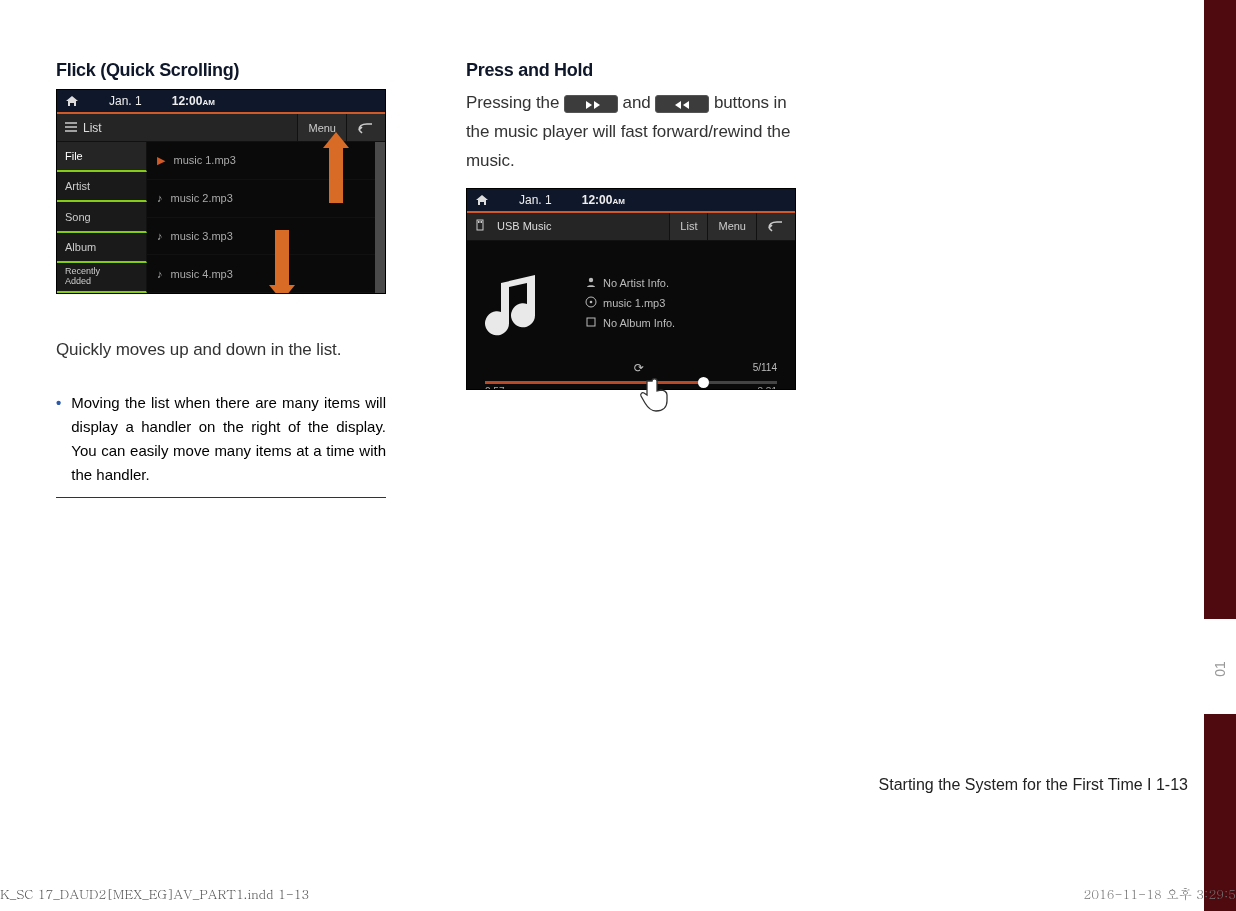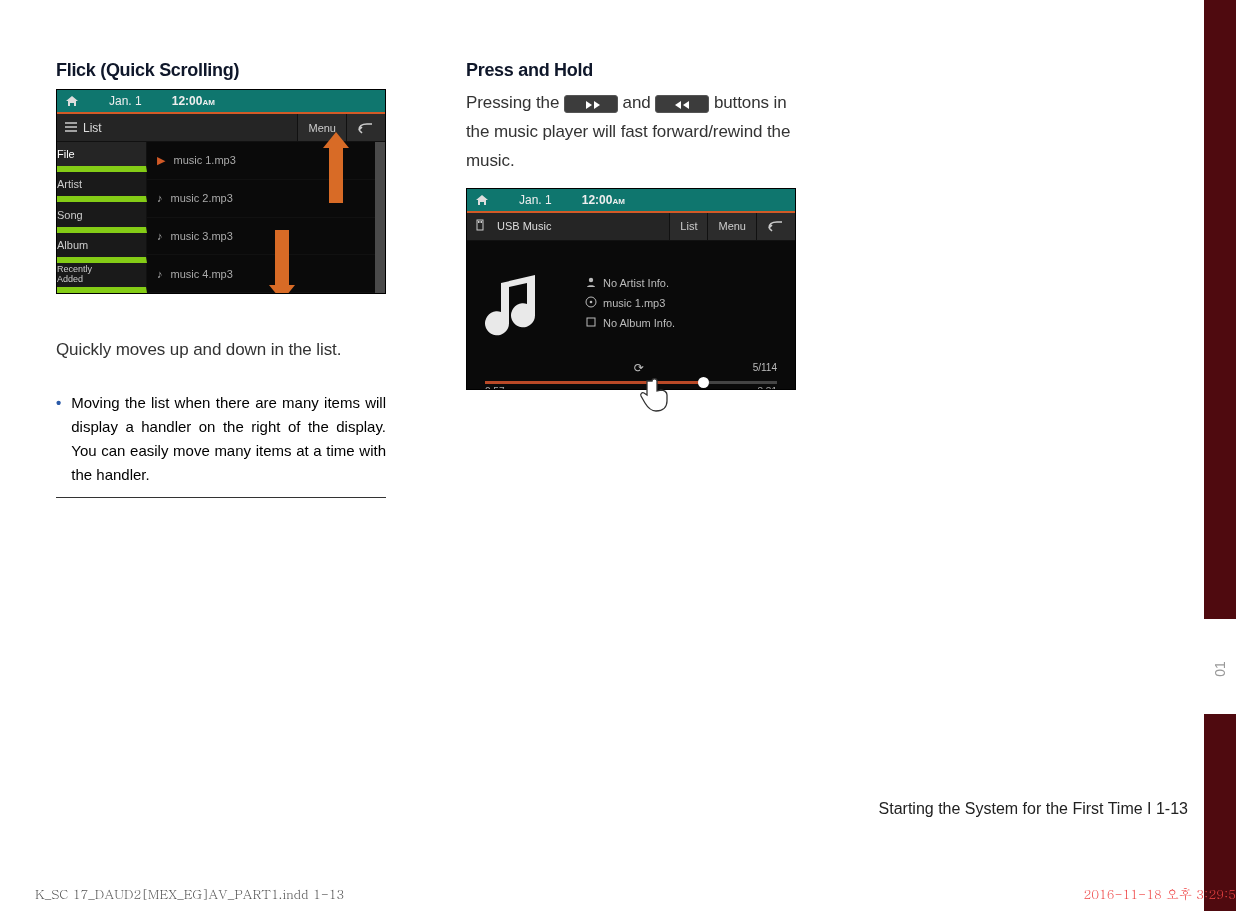--- a/index.html
+++ b/index.html
@@ -60,21 +60,21 @@
   .shot1 { width: 330px; height: 205px; }
   .statusbar {
     height: 24px;
     border-bottom: 2px solid #d25a27;
     display: flex;
     align-items: center;
     padding: 0 8px;
     gap: 30px;
     font-size: 12px;
     color: #eee;
-    background: #0f766e;
+    background: #0f172a;
   }
   .statusbar .home { width:14px; height:12px; display:inline-block; }
   .statusbar .time { font-weight:bold; }
   .statusbar .ampm { font-size: 8px; }
   .titlebar {
     height: 28px; display:flex; align-items:center;
     background:#252525; border-bottom:1px solid #111;
   }
   .titlebar .libicon { margin-left:8px; margin-right:6px; font-size:11px; }
   .titlebar .menu-btn, .titlebar .back-btn, .titlebar .list-btn {
@@ -83,22 +83,22 @@
     padding: 0 10px; font-size:11px; color:#ccc;
     background:#2c2c2c;
   }
   .titlebar .spacer { flex:1; }
   .list-area { display:flex; height: calc(100% - 52px); }
   .sidebar {
     width: 90px;
     display:flex; flex-direction:column;
   }
   .sidebar .tab {
-    flex:1; border-bottom:6px solid #84cc16; border-right:1px solid #111;
-    display:flex; align-items:center; 
+    flex:1; border-bottom:2px solid #84cc16; border-right:1px solid #111;
+    display:flex; align-items:center; padding-left:8px;
     font-size:11px; color:#ccc;
     background:#1a1a1a;
   }
   .sidebar .tab.active { background:#252525; color:#fff; }
   .sidebar .tab:last-child { font-size:9px; line-height:1.1; }
   .mainlist {
     flex:1; display:flex; flex-direction:column;
   }
   .mainlist .music-head {
     height:30px; border-bottom:1px solid #111;
@@ -190,32 +190,32 @@
   .right-bar .white { position:absolute; left:0; top:619px; height:95px; width:100%; background:#fff; }
   .right-bar .num {
     position:absolute; left:0; top:619px; height:95px; width:100%;
     color:#999; font-size:14px;
     display:flex; align-items:center; justify-content:center;
     transform-origin:center;
   }
   .right-bar .num span { transform: rotate(-90deg) translateX(-2px); display:block; }
 
   .footer-right {
-    position:absolute; right:48px; top:800px;
+    position:absolute; right:48px; top:776px;
     font-size:16px; color:#222;
   }
   .footer-file {
     position:absolute; left:0; bottom:8px;
     font-family: "Batang", serif;
-    font-size:13px; color:#555;margin-left:35px;
+    font-size:13px; color:#555;
   }
   .footer-date {
     position:absolute; right:0; bottom:8px;
     font-family: "Batang", serif;
-    font-size:13px; color:#ef4444;
+    font-size:13px; color:#737373;
   }
 </style>
 </head>
 <body>
 
 <div class="page">
 
   <div class="col col1">
     <div class="heading">Flick (Quick Scrolling)</div>
 

